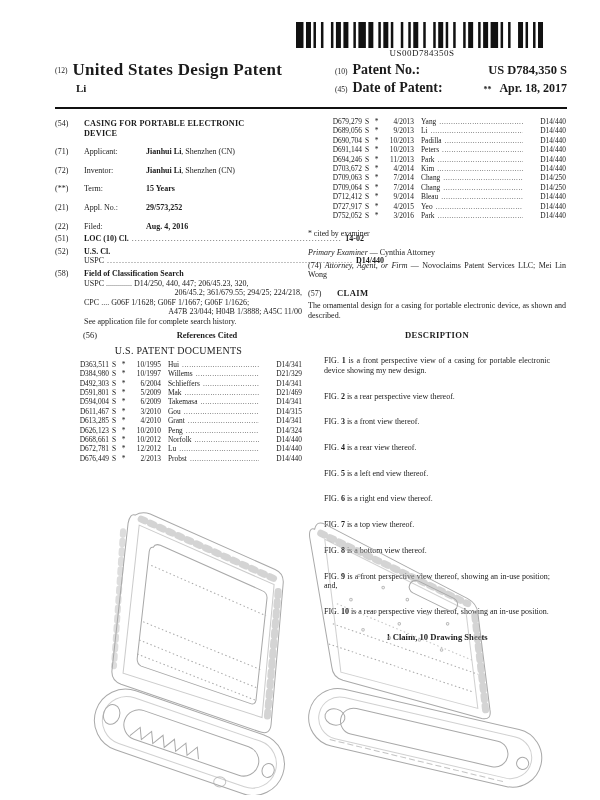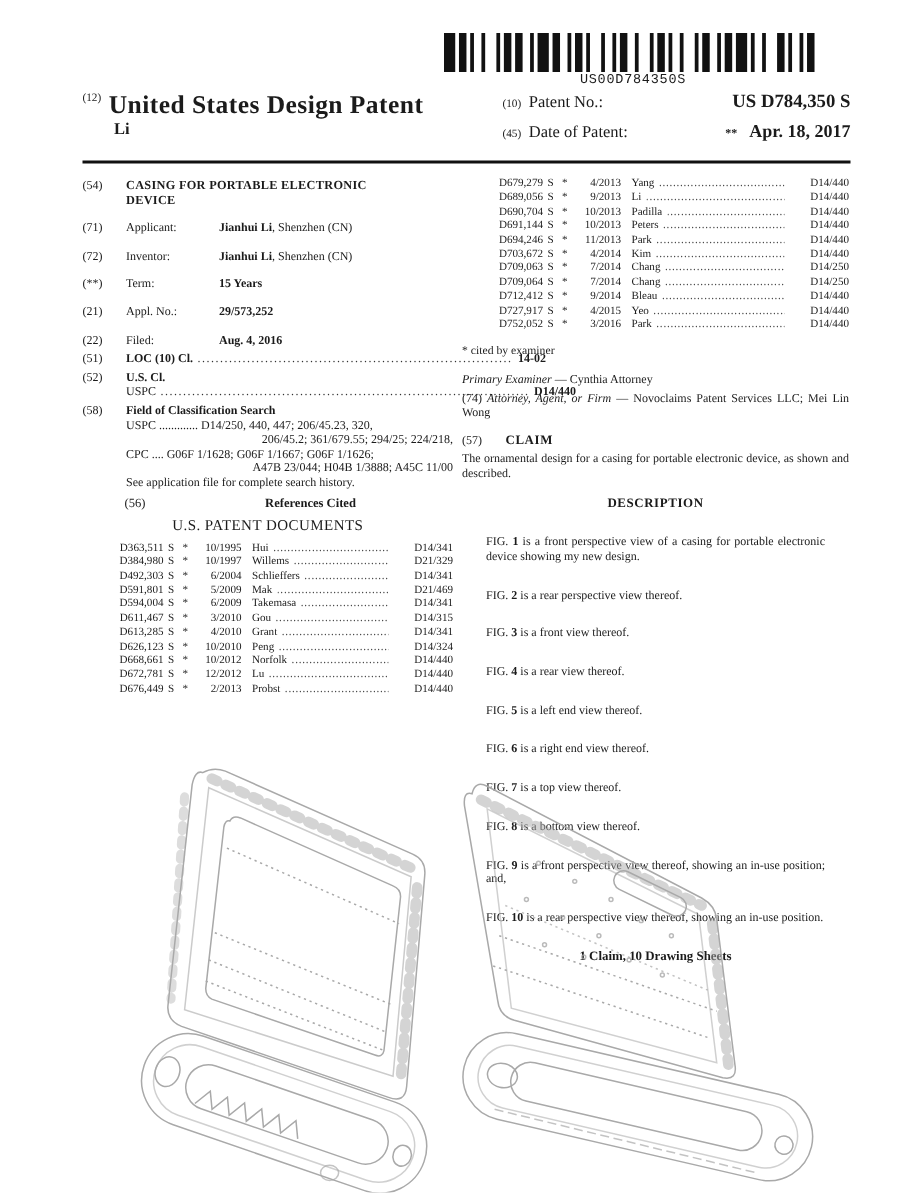--- a/index.html
+++ b/index.html
@@ -4,31 +4,31 @@
 <style>
   :root{ --ink:#1b1b1b; --line:#a9a9a9; --rule:#111; }
   html,body{margin:0;padding:0;background:#fff;}
   #page{
     position:relative; width:600px; height:800px; background:#fff;
     outline:1px solid #cfcfcf; overflow:hidden;
     font-family:"Liberation Serif","DejaVu Serif",serif; color:var(--ink);
   }
   .abs{position:absolute;}
   
-  #barcode-wrap{left:296px; top:22px; width:252px; text-align:center;font-family:Liberation Mono, monospace;}
+  #barcode-wrap{left:296px; top:22px; width:252px; text-align:center;}
   #bc{display:block; width:252px; height:26px;}
   #bc rect{fill:#111;}
   .bc-text{font-size:9px; letter-spacing:.5px; line-height:11px;}
   
   #hdr{left:55px; top:60px; width:512px;}
-  .h-row{display:flex; align-items:flex-start;}
+  .h-row{display:flex; align-items:center;}
   .h-code{font-size:7.5px; margin-right:5px;}
   .h-title{font-size:17px; font-weight:bold; letter-spacing:.3px; white-space:nowrap;}
   .h-right{margin-left:auto; width:232px; display:flex; align-items:baseline;}
-  .h-lab{font-size:11px; font-weight:normal; margin-right:4px; white-space:nowrap;}
+  .h-lab{font-size:14px; font-weight:bold; margin-right:4px; white-space:nowrap;}
   .h-val{margin-left:auto; font-size:12.5px; font-weight:bold; white-space:nowrap;}
   .h-sub{font-size:11px; font-weight:bold; margin-left:21px;}
   .h-stars{font-size:8px; font-weight:bold; margin-left:auto; margin-right:8px;}
   .h-val2{font-size:12px; font-weight:bold; white-space:nowrap;}
   #hrule{left:55px; top:107px; width:512px; height:2px; background:var(--rule);}
   
   #colL{left:55px; top:119px; width:247px; font-size:8px; line-height:9.6px;}
   #colR{left:308px; top:117px; width:258px; font-size:8px; line-height:9.6px;}
   .b{font-weight:bold;}
   .i{font-style:italic;}

